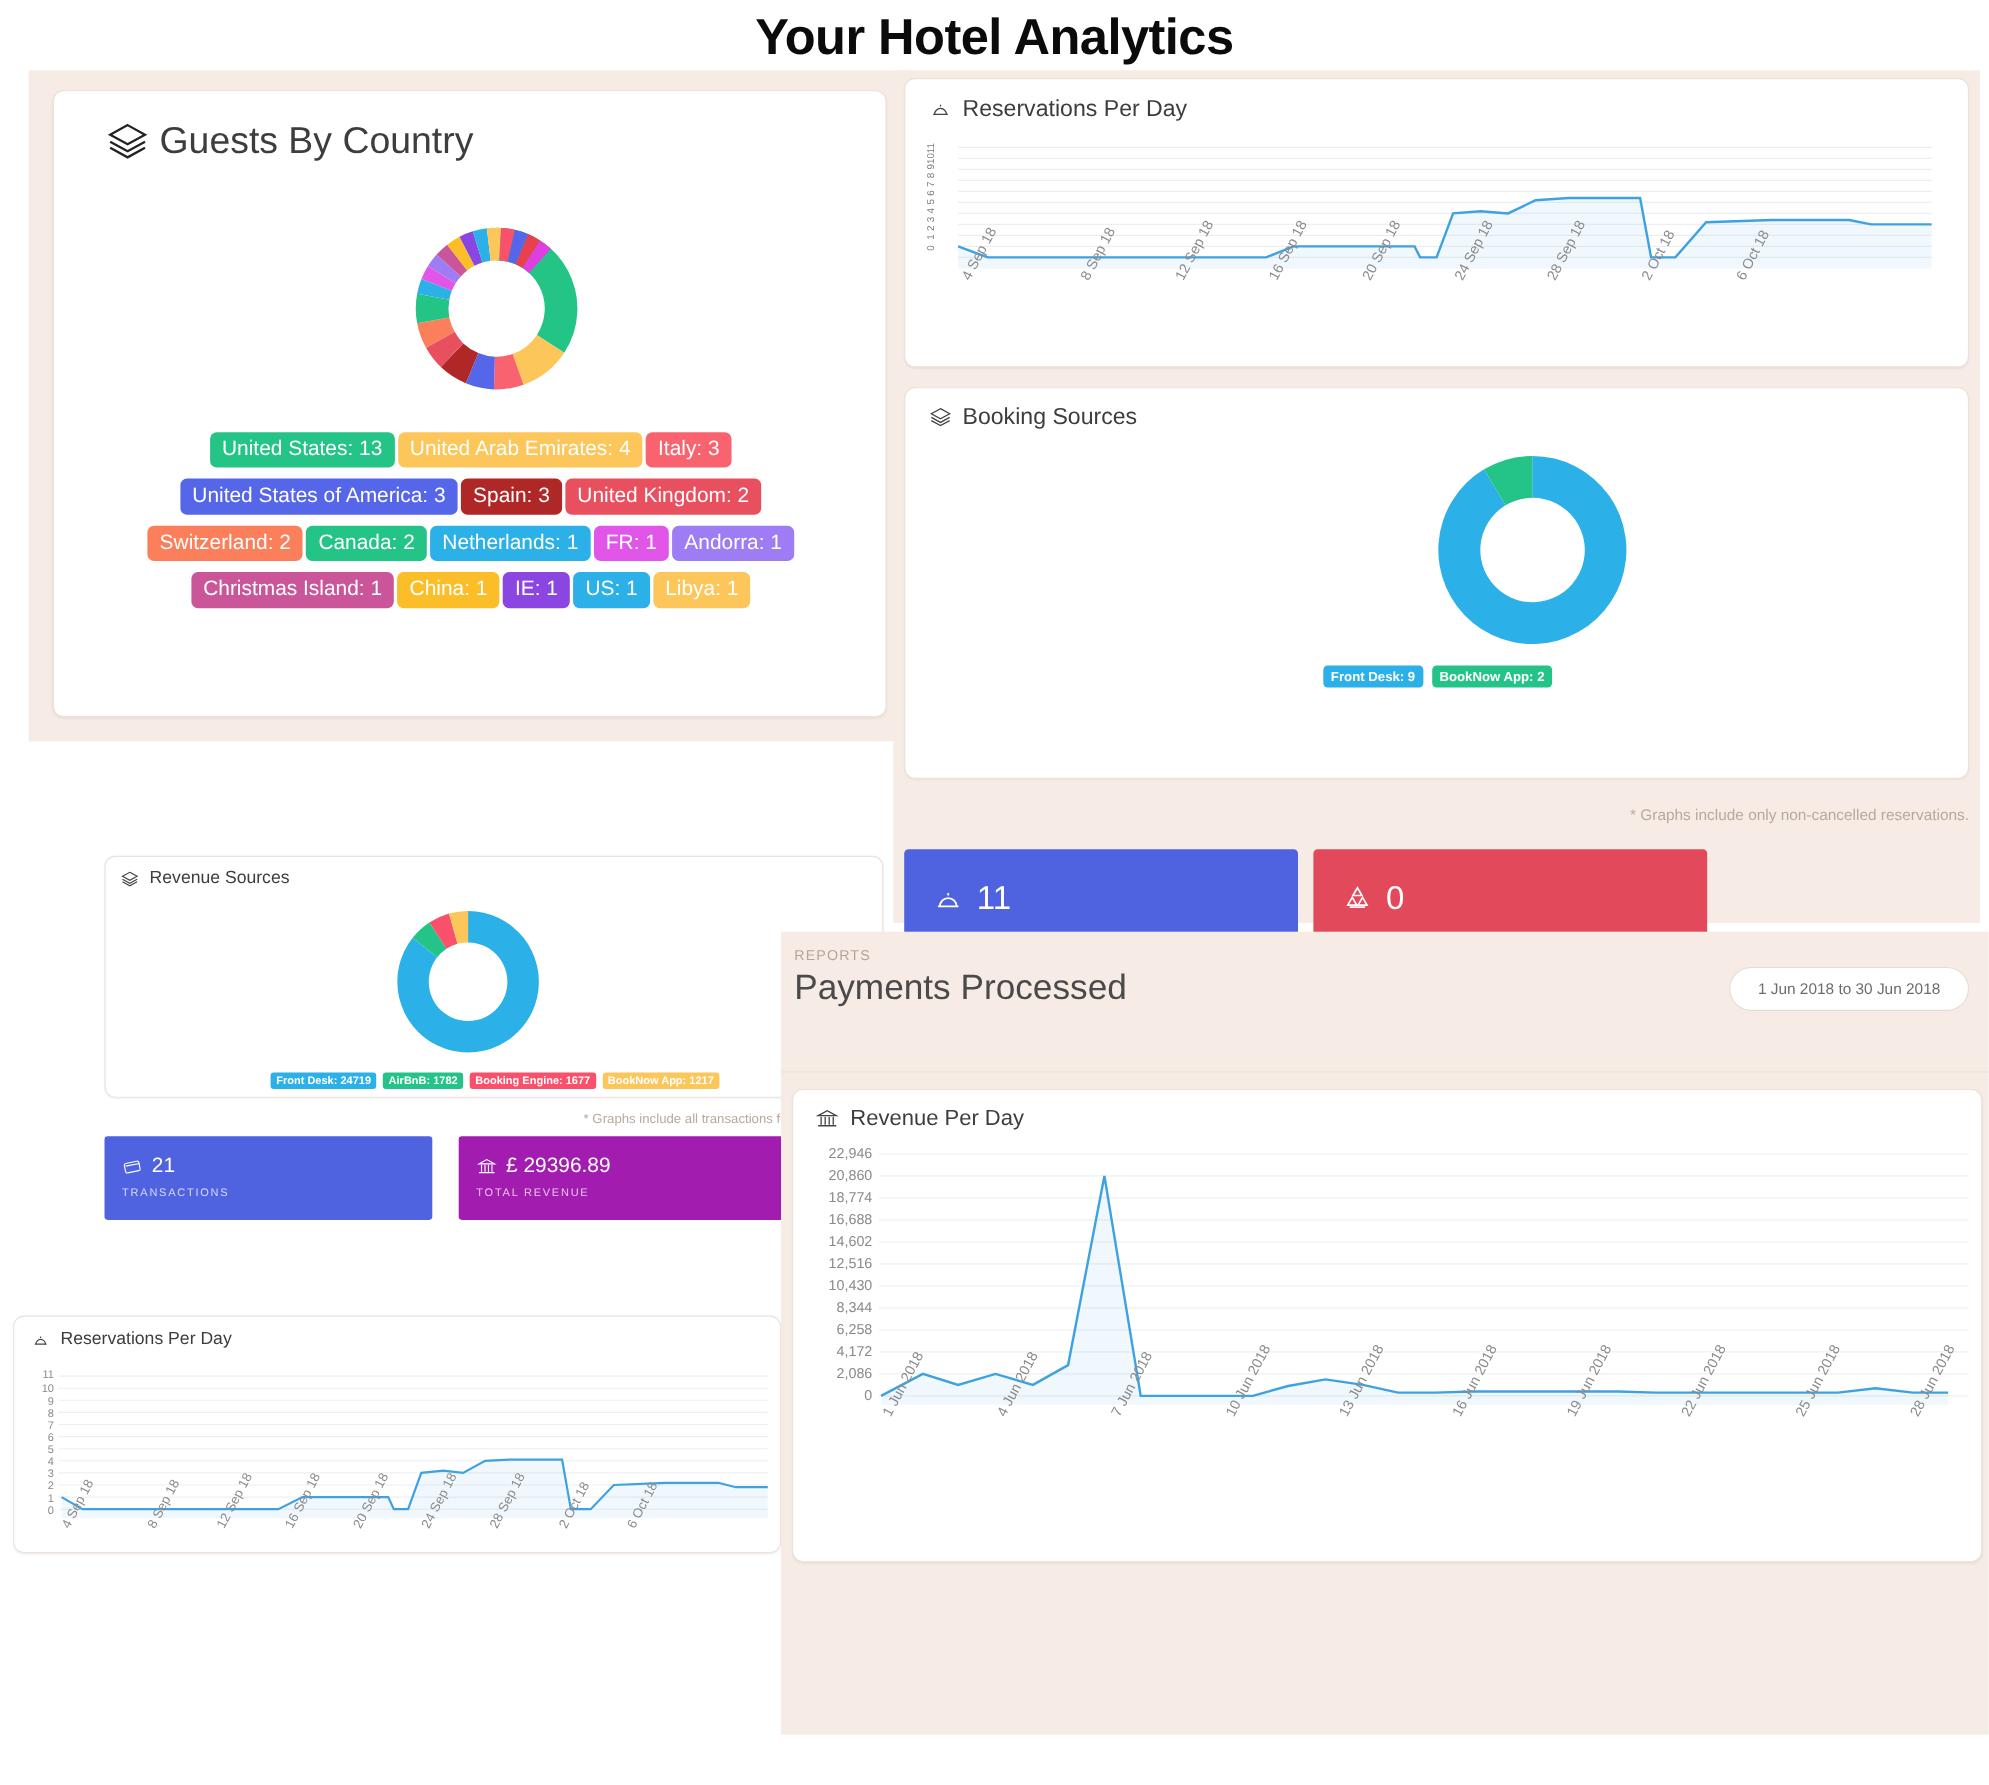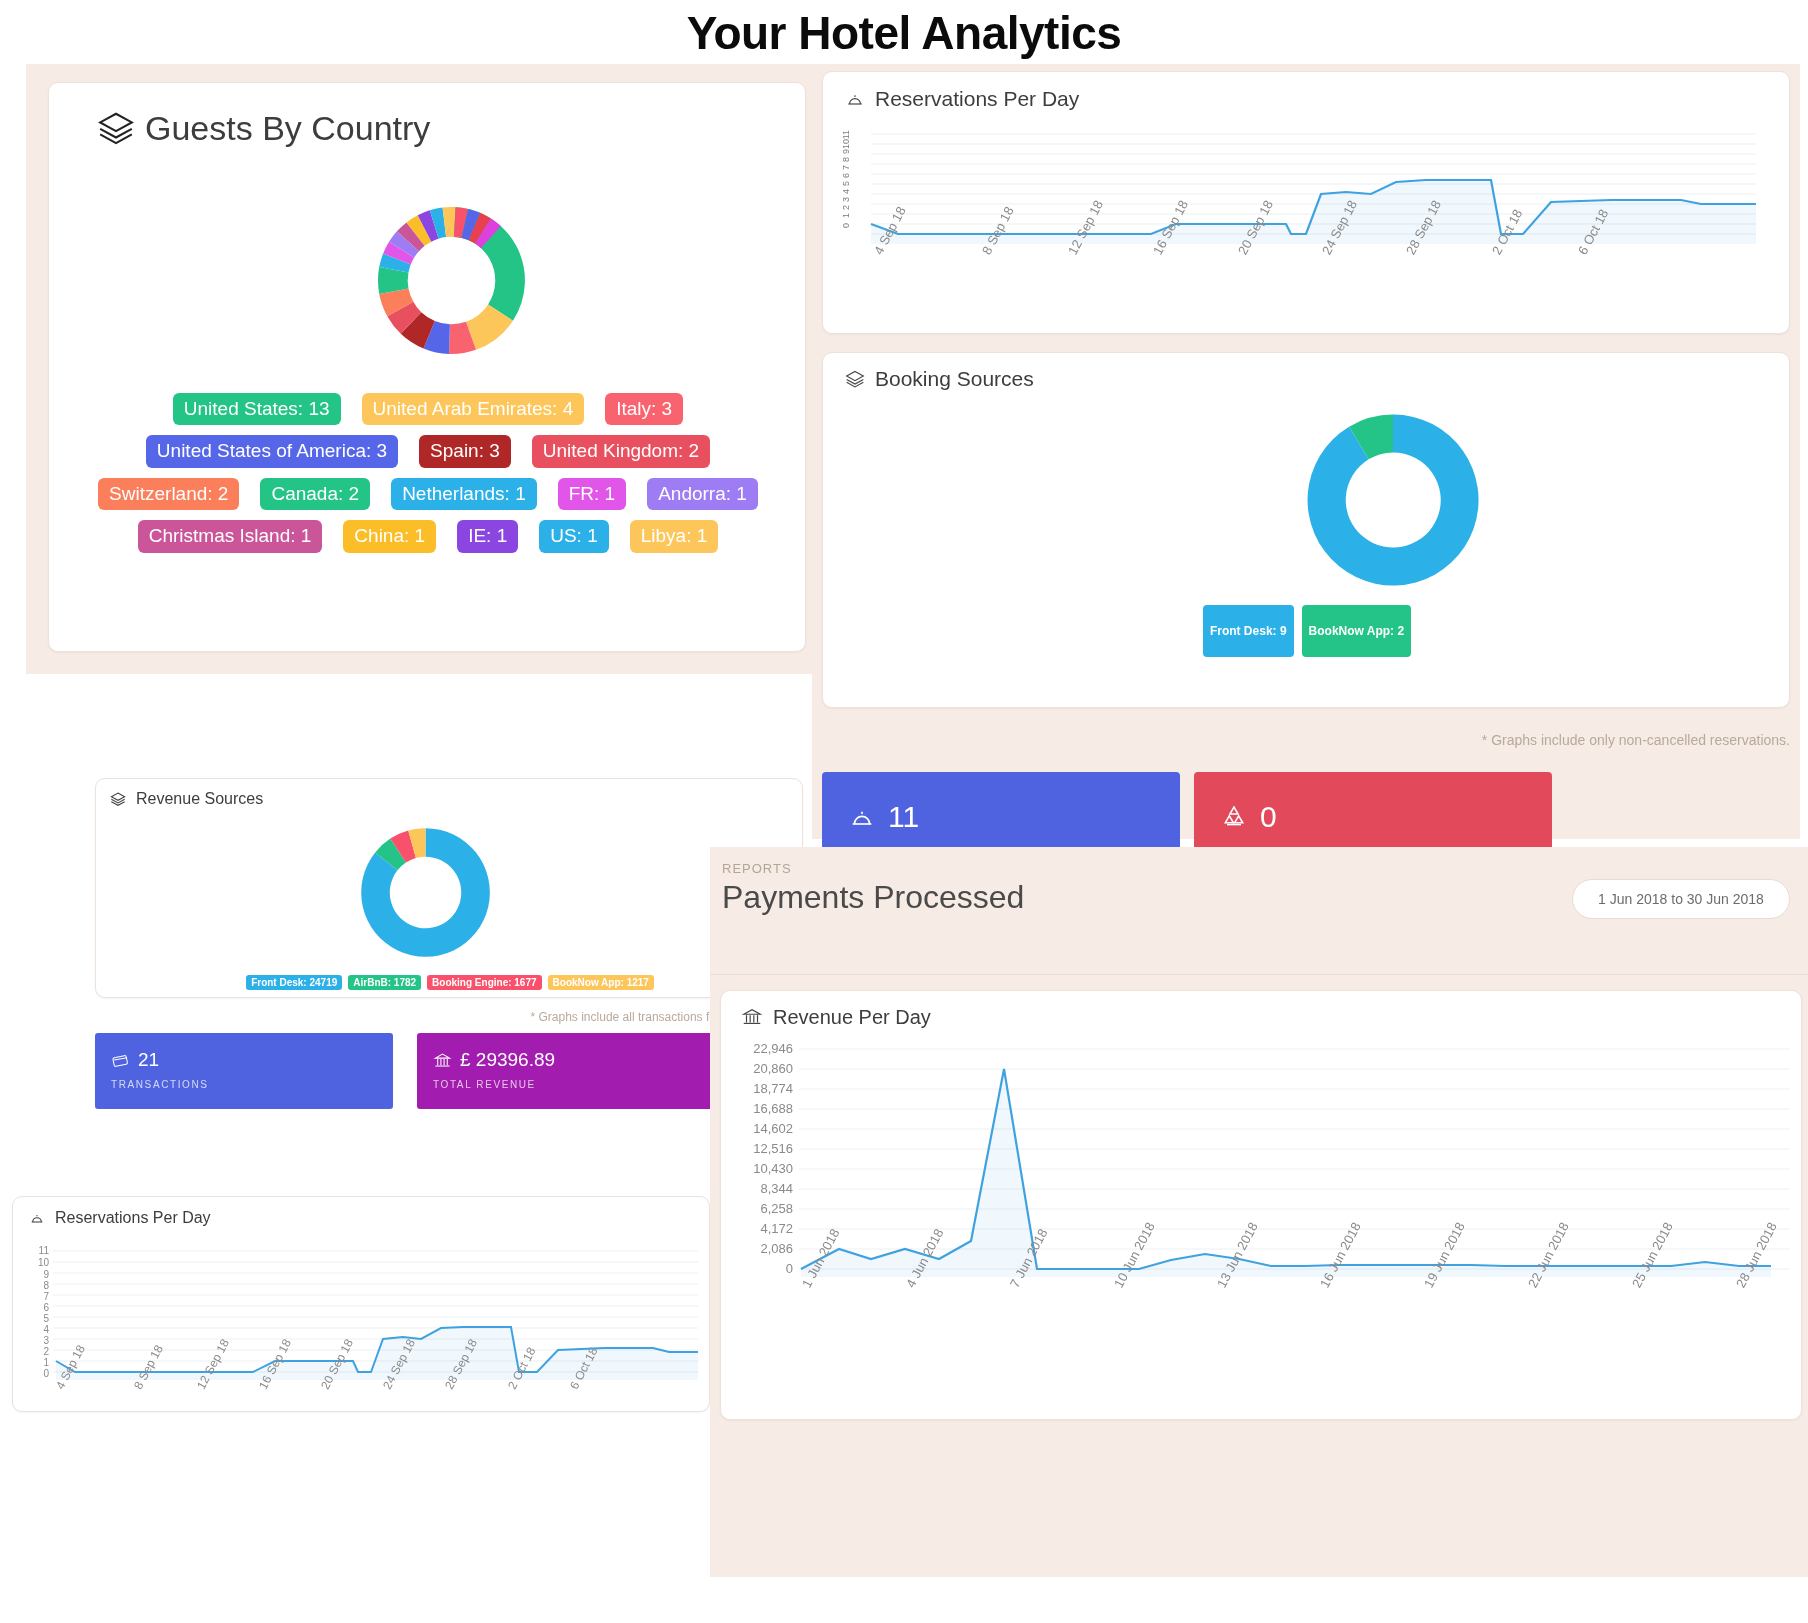--- a/index.html
+++ b/index.html
@@ -34,36 +34,36 @@
   .ico svg{ display:block; }
 
   
   #guests-panel{ position:absolute; left:8px; top:64px; width:800px; height:610px;margin-left:18px; }
   #guests-card{ position:absolute; left:22px; top:18px; width:758px; height:570px; }
   #guests-card .card-title{ position:absolute; left:48px; top:26px; font-size:34px; }
   #guests-donut{ position:absolute; left:315px; top:110px; width:175px; height:175px; }
 
   .legend{ position:absolute; left:14px; top:310px; width:730px;
            display:flex; flex-direction:column; gap:10px; align-items:center; }
-  .legend-row{ display:flex; gap:21px; justify-content:center; flex-wrap:nowrap;text-align:center; }
+  .legend-row{ display:flex; gap:3px; justify-content:center; flex-wrap:nowrap;text-align:center; }
   .badge{
     color:#fff; border-radius:6px; padding:5px 11px;
     font-size:19px; line-height:1.18; white-space:nowrap;
   }
 
   
   #right-panel{ position:absolute; left:812px; top:64px; width:988px; height:775px; }
   #res-card{ position:absolute; left:10px; top:7px; width:968px; height:263px; }
   #res-card .card-title{ position:absolute; left:22px; top:16px; font-size:21px; }
   #book-card{ position:absolute; left:10px; top:288px; width:968px; height:356px; }
   #book-card .card-title{ position:absolute; left:22px; top:15px; font-size:21px; }
   #book-donut{ position:absolute; left:475px; top:52px; width:190px; height:190px; }
   #book-legend{ position:absolute; left:0; top:252px; width:968px;
                 display:flex; justify-content:center; gap:8px; }
-  .badge-sm{ color:#fff; border-radius:4px; padding:19px 7px; font-size:12px;
+  .badge-sm{ color:#fff; border-radius:4px; padding:3px 7px; font-size:12px;
              font-weight:bold; white-space:nowrap; }
   .note{ color:#b9a99c; font-size:14px; }
   #right-note{ position:absolute; right:10px; top:668px; }
 
   #stat-res{ position:absolute; left:10px; top:708px; width:358px; height:120px;
              background:#4f63e0; border-radius:4px; }
   #stat-can{ position:absolute; left:382px; top:708px; width:358px; height:120px;
              background:#e24a5b; border-radius:4px; }
   .stat-top{ display:flex; align-items:center; gap:12px; color:#fff; font-size:30px;
              position:absolute; left:26px; top:28px; }

